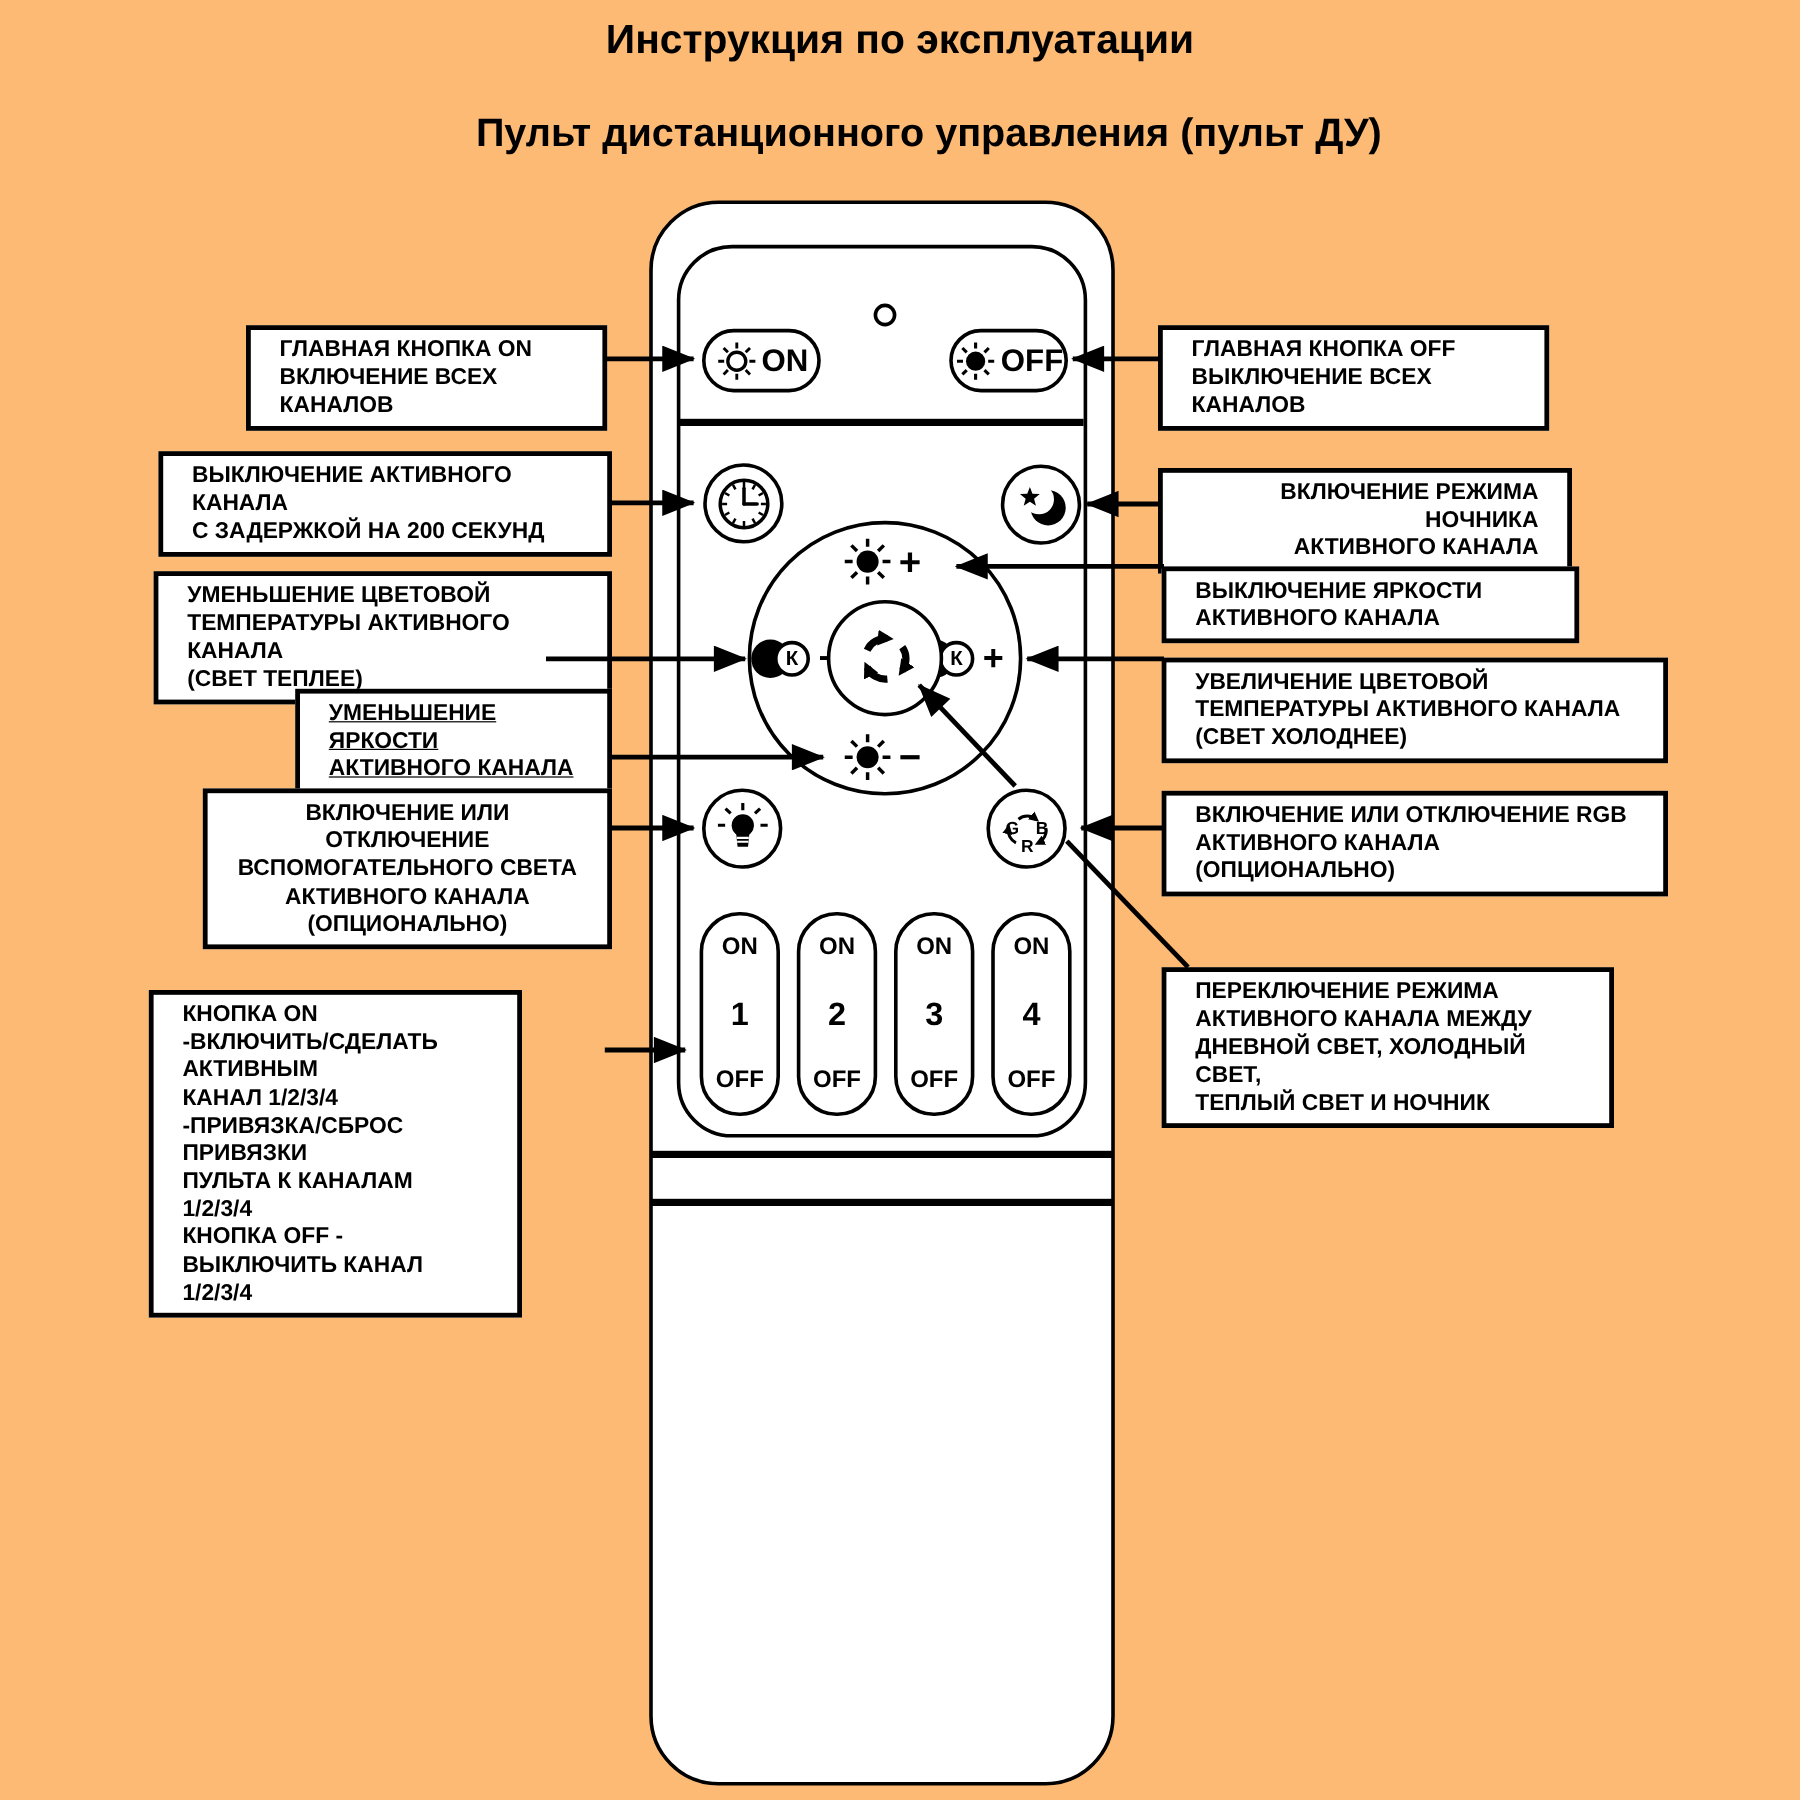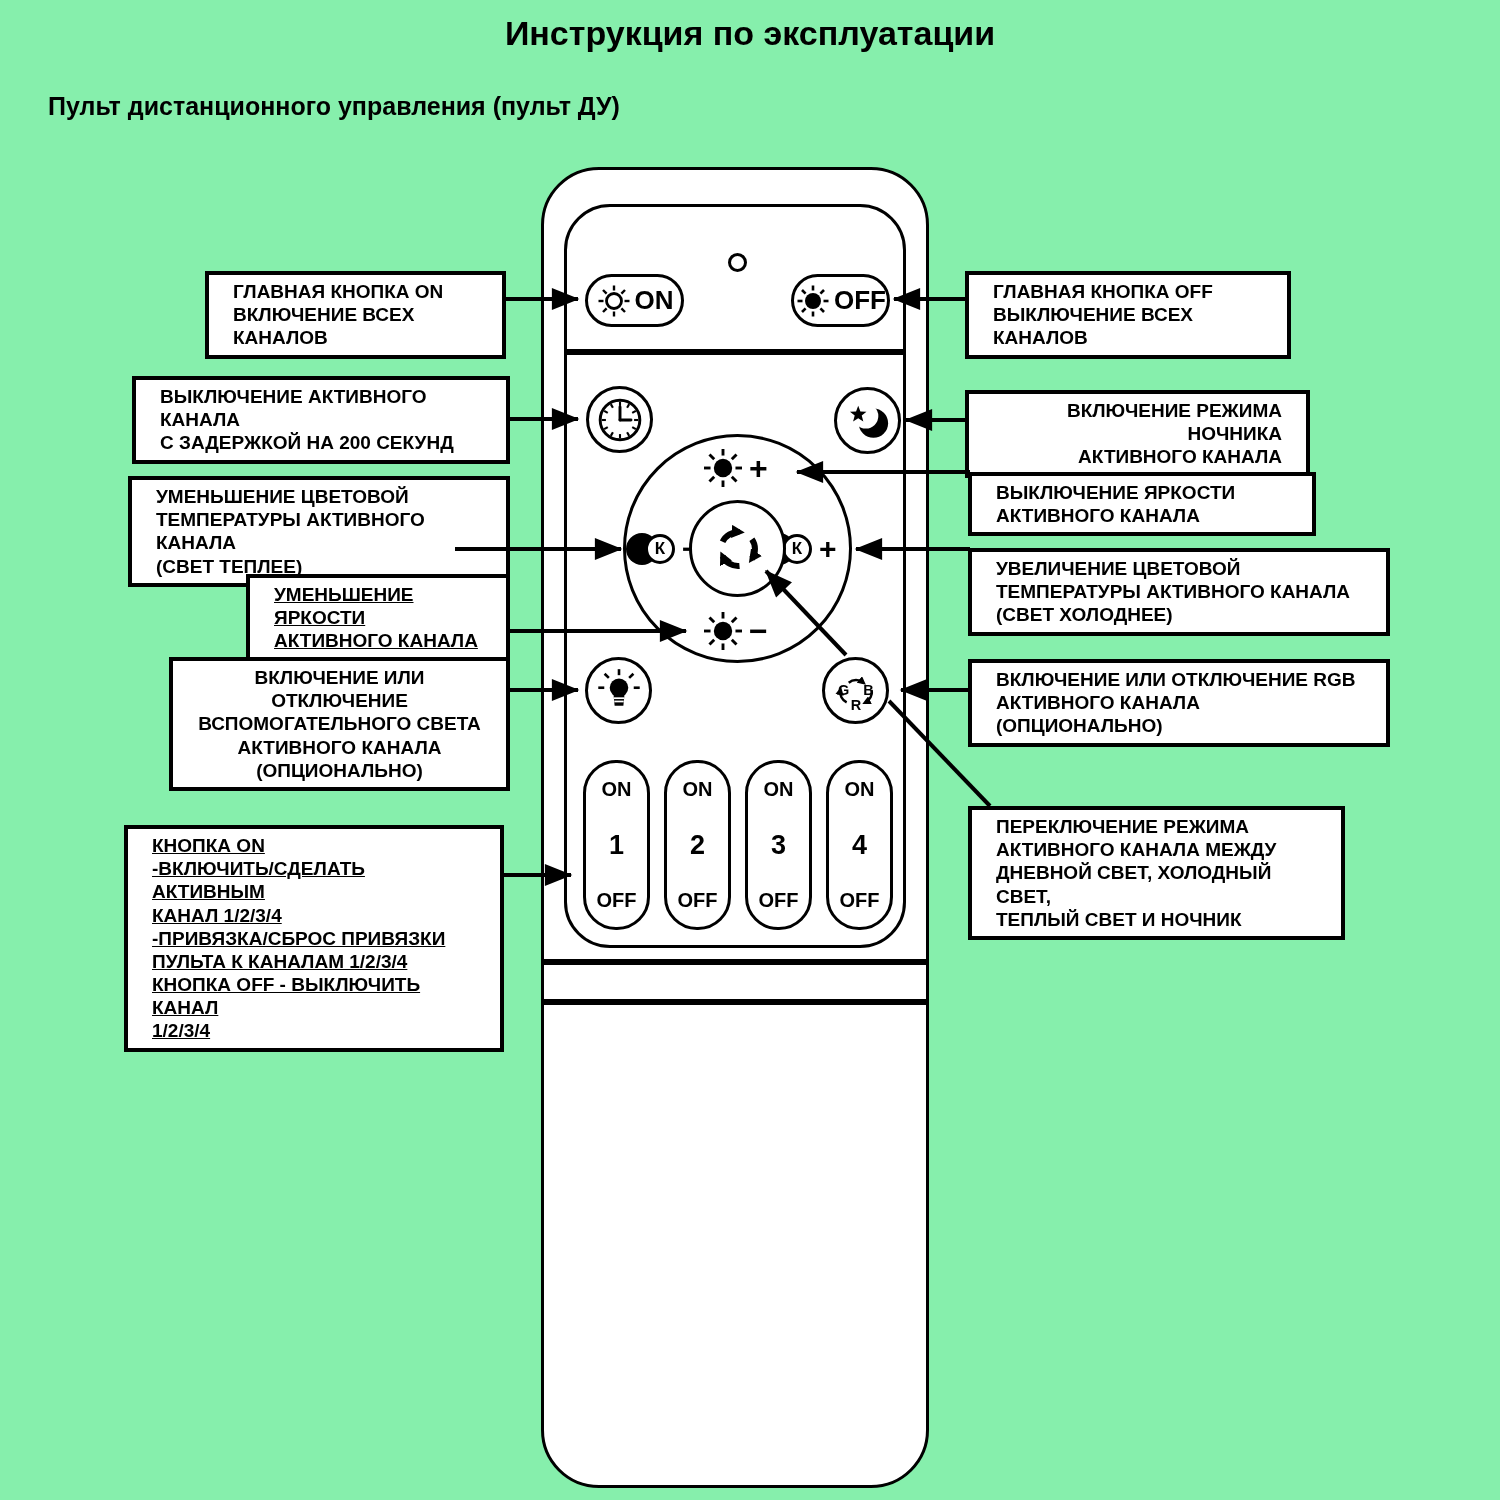--- a/index.html
+++ b/index.html
@@ -1,22 +1,22 @@
 <!DOCTYPE html>
 <html><head>
 <meta charset="utf-8">
 <style>
   html,body{margin:0;padding:0;background:#fff;}
   *{box-sizing:border-box;}
-  .canvas{position:relative;width:1500px;height:1500px;background:#86efac;overflow:hidden;
+  .canvas{position:relative;width:1500px;height:1500px;background:#fdba74;overflow:hidden;
           font-family:"Liberation Sans","DejaVu Sans",sans-serif;color:#000;}
   .title{position:absolute;left:0;top:14px;width:100%;text-align:center;
          font-size:34px;font-weight:700;}
-  .subtitle{position:absolute;left:0;top:92px;width:100%;text-align:left;
-         font-size:25px;font-weight:700;padding-left:48px;}
+  .subtitle{position:absolute;left:0;top:92px;width:100%;text-align:center;
+         font-size:33px;font-weight:700;padding-left:48px;}
   .callout{position:absolute;border:4px solid #000;background:#fff;padding:5px 24px;
          font-size:19px;font-weight:700;line-height:1.22;z-index:2;}
   .remote-body{position:absolute;left:541px;top:167px;width:388px;height:1321px;
          border:3px solid #000;border-radius:58px;background:#fff;z-index:1;}
   .remote-panel{position:absolute;left:564px;top:204px;width:342px;height:744px;
          border:3px solid #000;border-radius:46px;background:#fff;z-index:1;}
   .hline{position:absolute;background:#000;z-index:2;}
   .led{position:absolute;left:728px;top:253px;width:19px;height:19px;border:3px solid #000;
          border-radius:50%;background:#fff;z-index:2;}
   .pillbtn{position:absolute;height:53px;border:3px solid #000;border-radius:27px;background:#fff;
@@ -269,21 +269,21 @@
   <div class="callout" style="left:246px;top:574px;width:264px;text-decoration:underline;">
       <div>УМЕНЬШЕНИЕ ЯРКОСТИ</div>
       <div>АКТИВНОГО КАНАЛА</div>
     </div>
   <div class="callout" style="left:169px;top:657px;width:341px;text-align:center;">
       <div>ВКЛЮЧЕНИЕ ИЛИ ОТКЛЮЧЕНИЕ</div>
       <div>ВСПОМОГАТЕЛЬНОГО СВЕТА</div>
       <div>АКТИВНОГО КАНАЛА</div>
       <div>(ОПЦИОНАЛЬНО)</div>
     </div>
-  <div class="callout" style="left:124px;top:825px;width:380px;text-decoration:underline;">
+  <div class="callout" style="left:124px;top:825px;width:311px;">
       <div>КНОПКА ON</div>
       <div>-ВКЛЮЧИТЬ/СДЕЛАТЬ АКТИВНЫМ</div>
       <div>КАНАЛ 1/2/3/4</div>
       <div>-ПРИВЯЗКА/СБРОС ПРИВЯЗКИ</div>
       <div>ПУЛЬТА К КАНАЛАМ 1/2/3/4</div>
       <div>КНОПКА OFF - ВЫКЛЮЧИТЬ КАНАЛ</div>
       <div>1/2/3/4</div>
     </div>
 
   <div class="callout" style="left:965px;top:271px;width:326px;">

